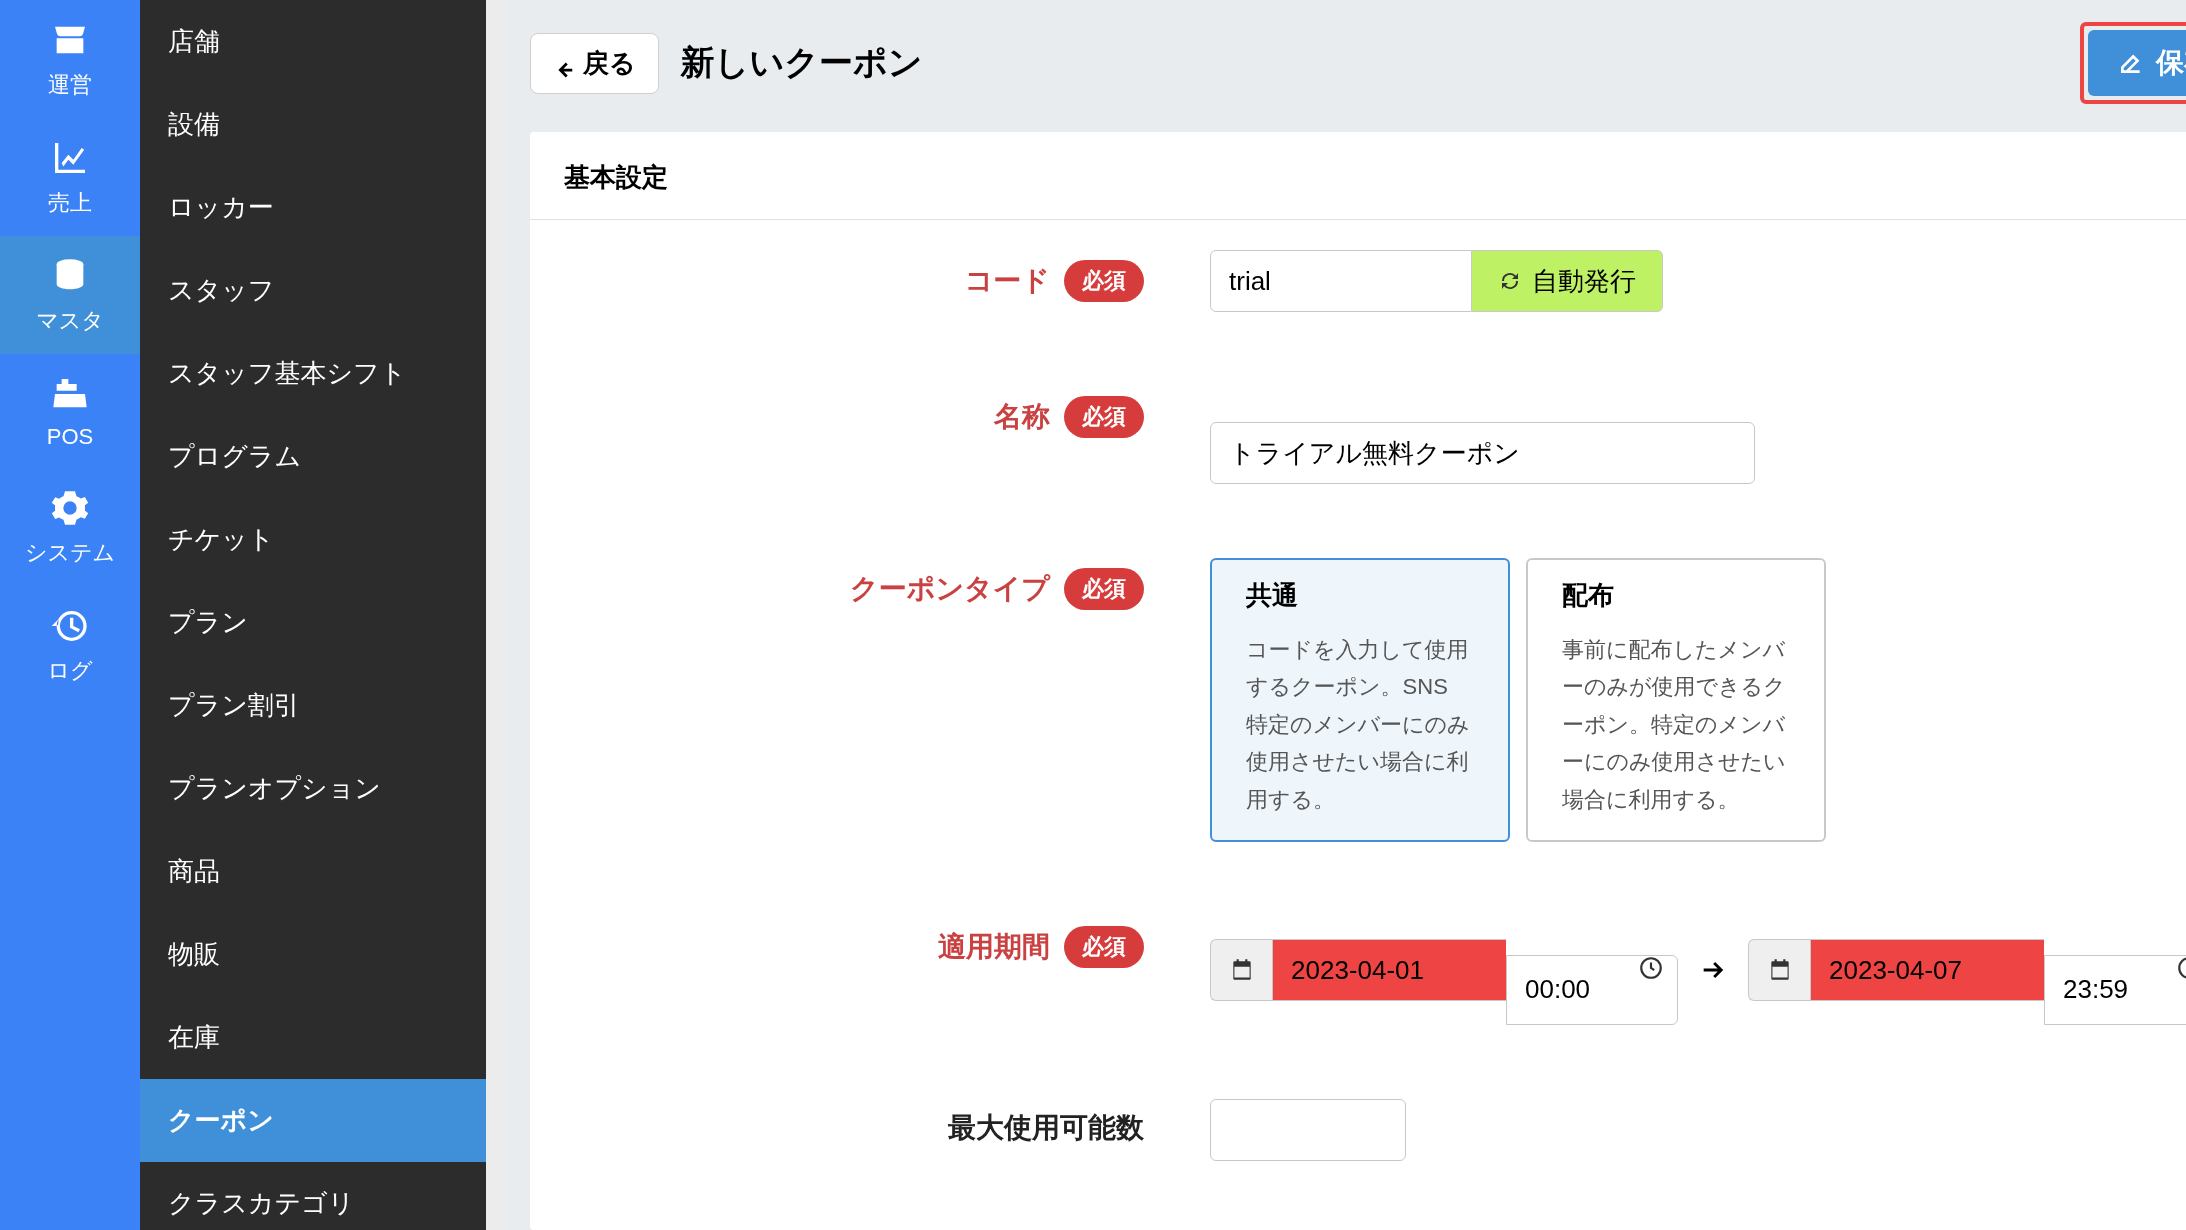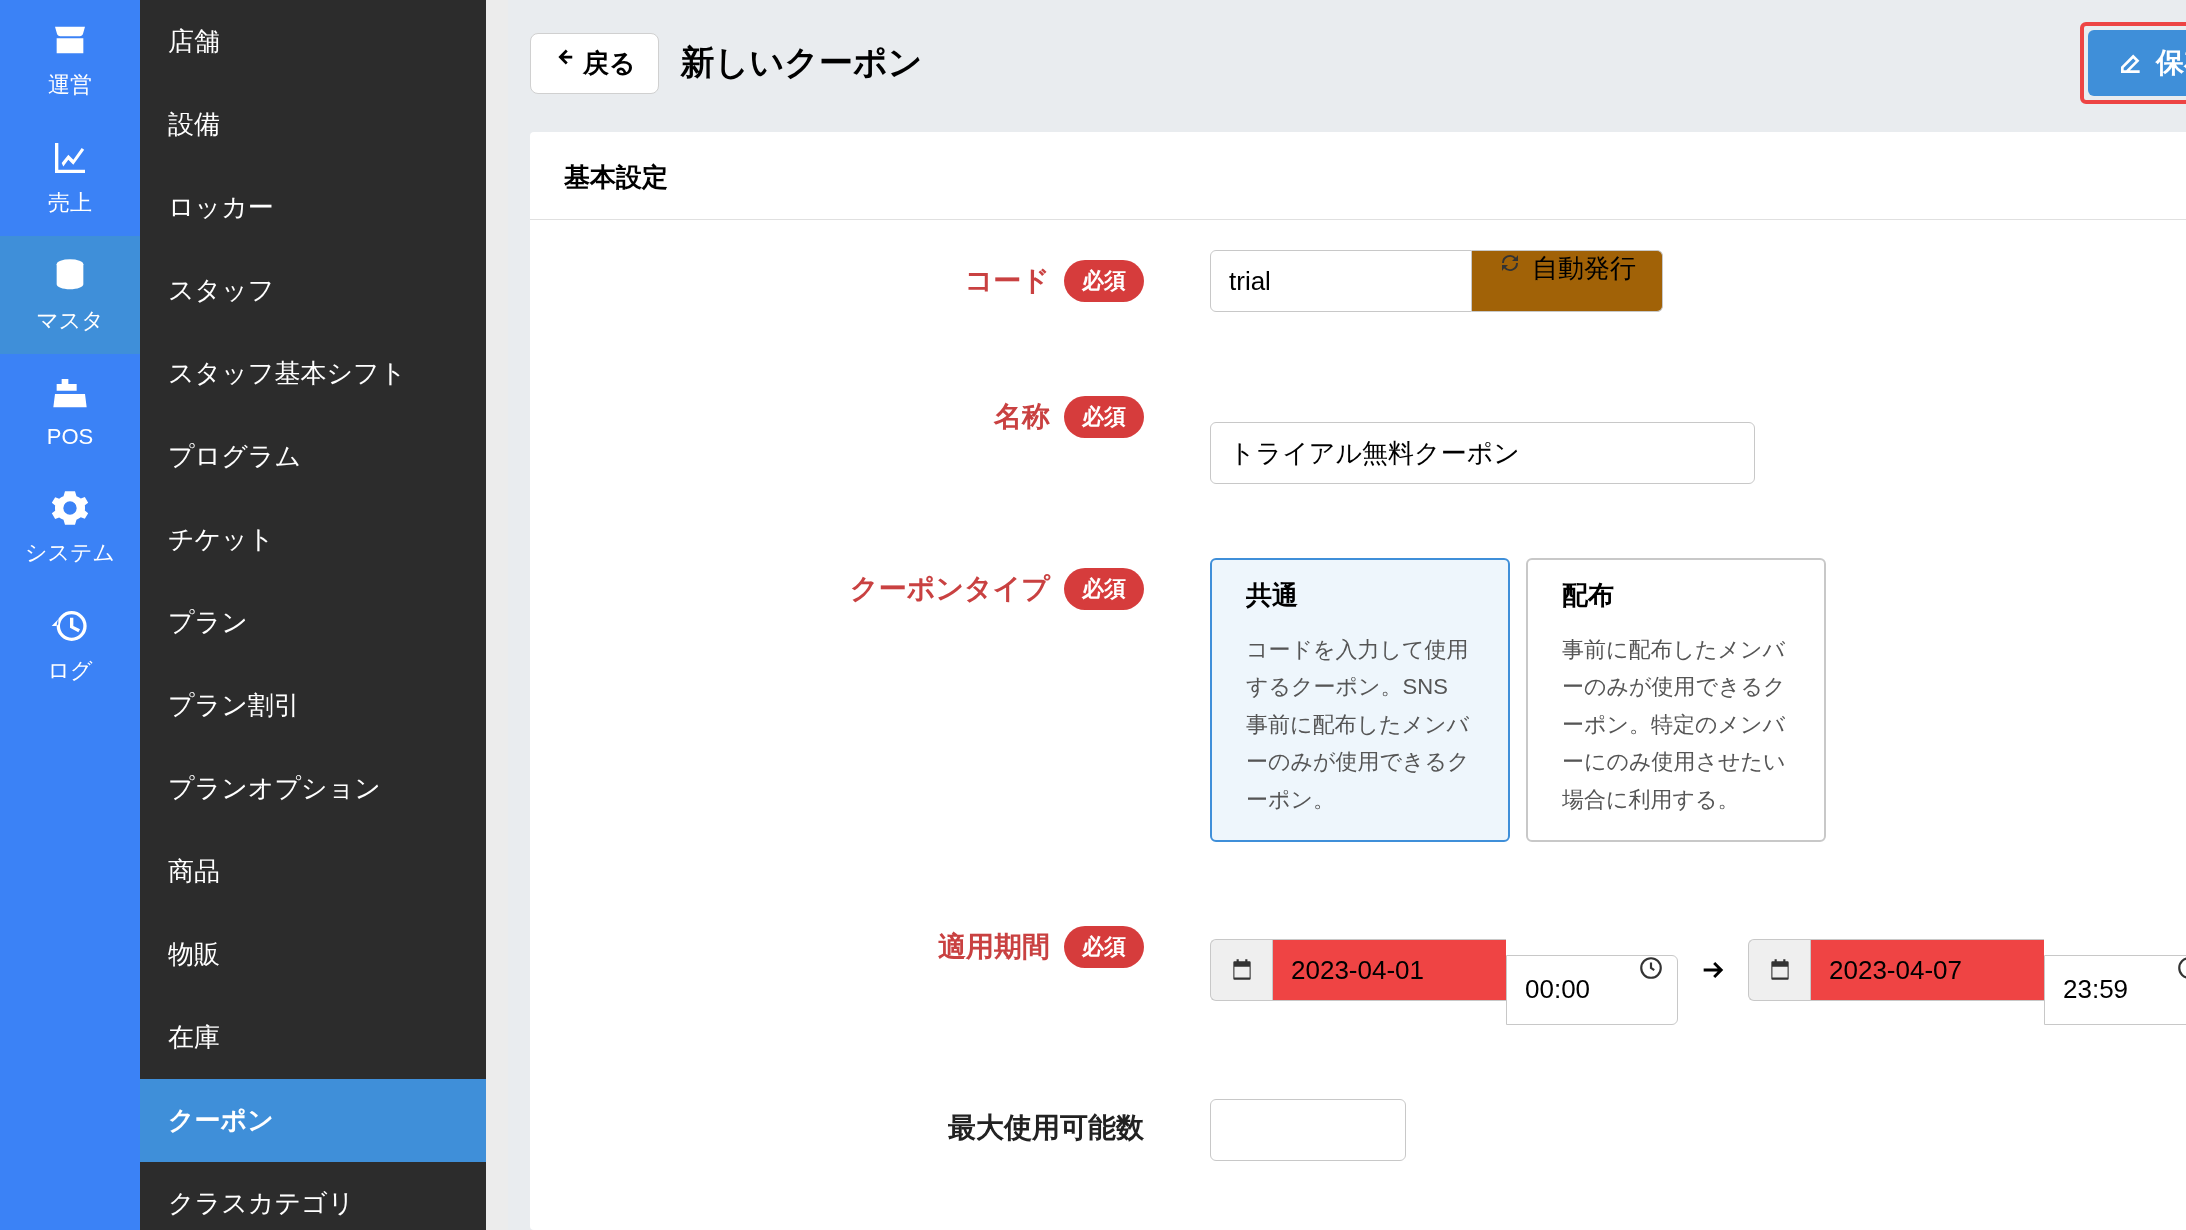--- a/index.html
+++ b/index.html
@@ -78,21 +78,21 @@
 }
 .header-left { display: flex; align-items: center; gap: 22px; }
 .back-btn {
   background: #fff;
   border: 1px solid #d0d0d0;
   border-radius: 8px;
   padding: 12px 22px;
   font-size: 26px;
   font-weight: 700;
   display: flex;
-  align-items: flex-start;
+  align-items: flex-end;
   gap: 8px;
   cursor: pointer;
 }
 .back-btn svg { width: 22px; height: 22px; stroke: #000; stroke-width: 3; fill: none; }
 .page-title { font-size: 34px; font-weight: 700; }
 
 .save-wrap {
   border: 4px solid #ed4444;
   border-radius: 6px;
   padding: 4px;
@@ -172,25 +172,25 @@
   font-size: 26px;
   background: #fff;
 }
 .code-input { width: 262px; border-top-right-radius: 0; border-bottom-right-radius: 0; }
 .auto-issue-btn {
   height: 62px;
   border: 1px solid #c8c8c8;
   border-left: none;
   border-top-right-radius: 6px;
   border-bottom-right-radius: 6px;
-  background: #a16207;
+  background: #bef264;
   padding: 0 26px;
   font-size: 26px;
   display: flex;
-  align-items: flex-start;
+  align-items: center;
   gap: 10px;
   cursor: pointer;
 }
 .auto-issue-btn svg { width: 24px; height: 24px; }
 
 .name-input { width: 545px; margin-top: 36px; }
 
 
 .type-options { display: flex; gap: 16px; }
 .type-card {
@@ -395,21 +395,21 @@
 
       <div class="form-row">
         <div class="form-label-col">
           <span class="form-label">クーポンタイプ</span>
           <span class="badge-required">必須</span>
         </div>
         <div class="form-input-col">
           <div class="type-options">
             <div class="type-card selected">
               <div class="type-card-title">共通</div>
-              <div class="type-card-desc">コードを入力して使用するクーポン。SNS 事前に配布したメンバーのみが使用できるクーポン。</div>
+              <div class="type-card-desc">コードを入力して使用するクーポン。SNS 特定のメンバーにのみ使用させたい場合に利用する。</div>
             </div>
             <div class="type-card">
               <div class="type-card-title">配布</div>
               <div class="type-card-desc">事前に配布したメンバーのみが使用できるクーポン。特定のメンバーにのみ使用させたい場合に利用する。</div>
             </div>
           </div>
         </div>
       </div>
 
       <div class="form-row">

